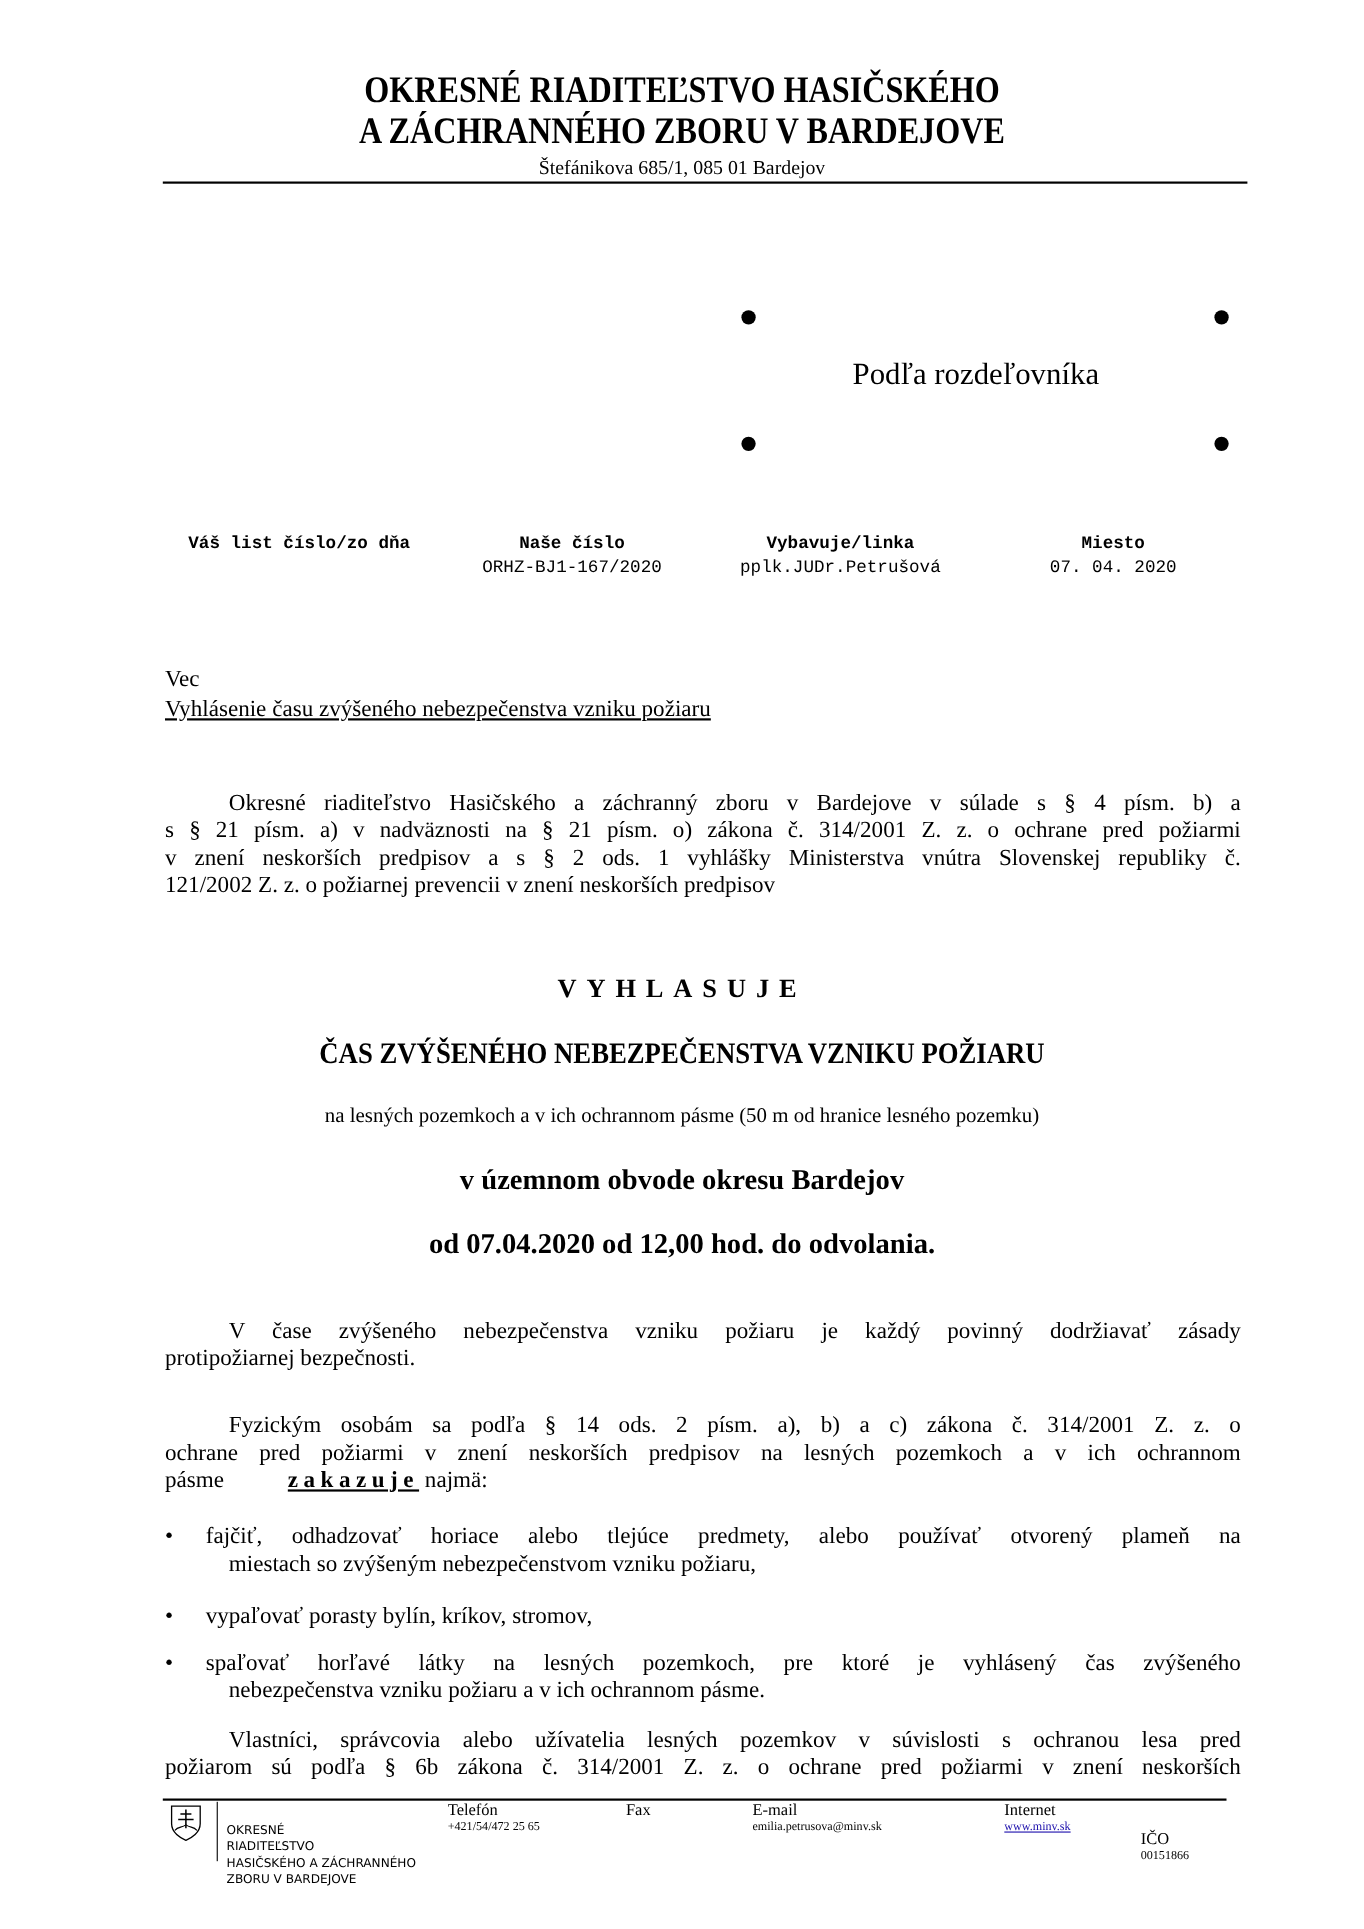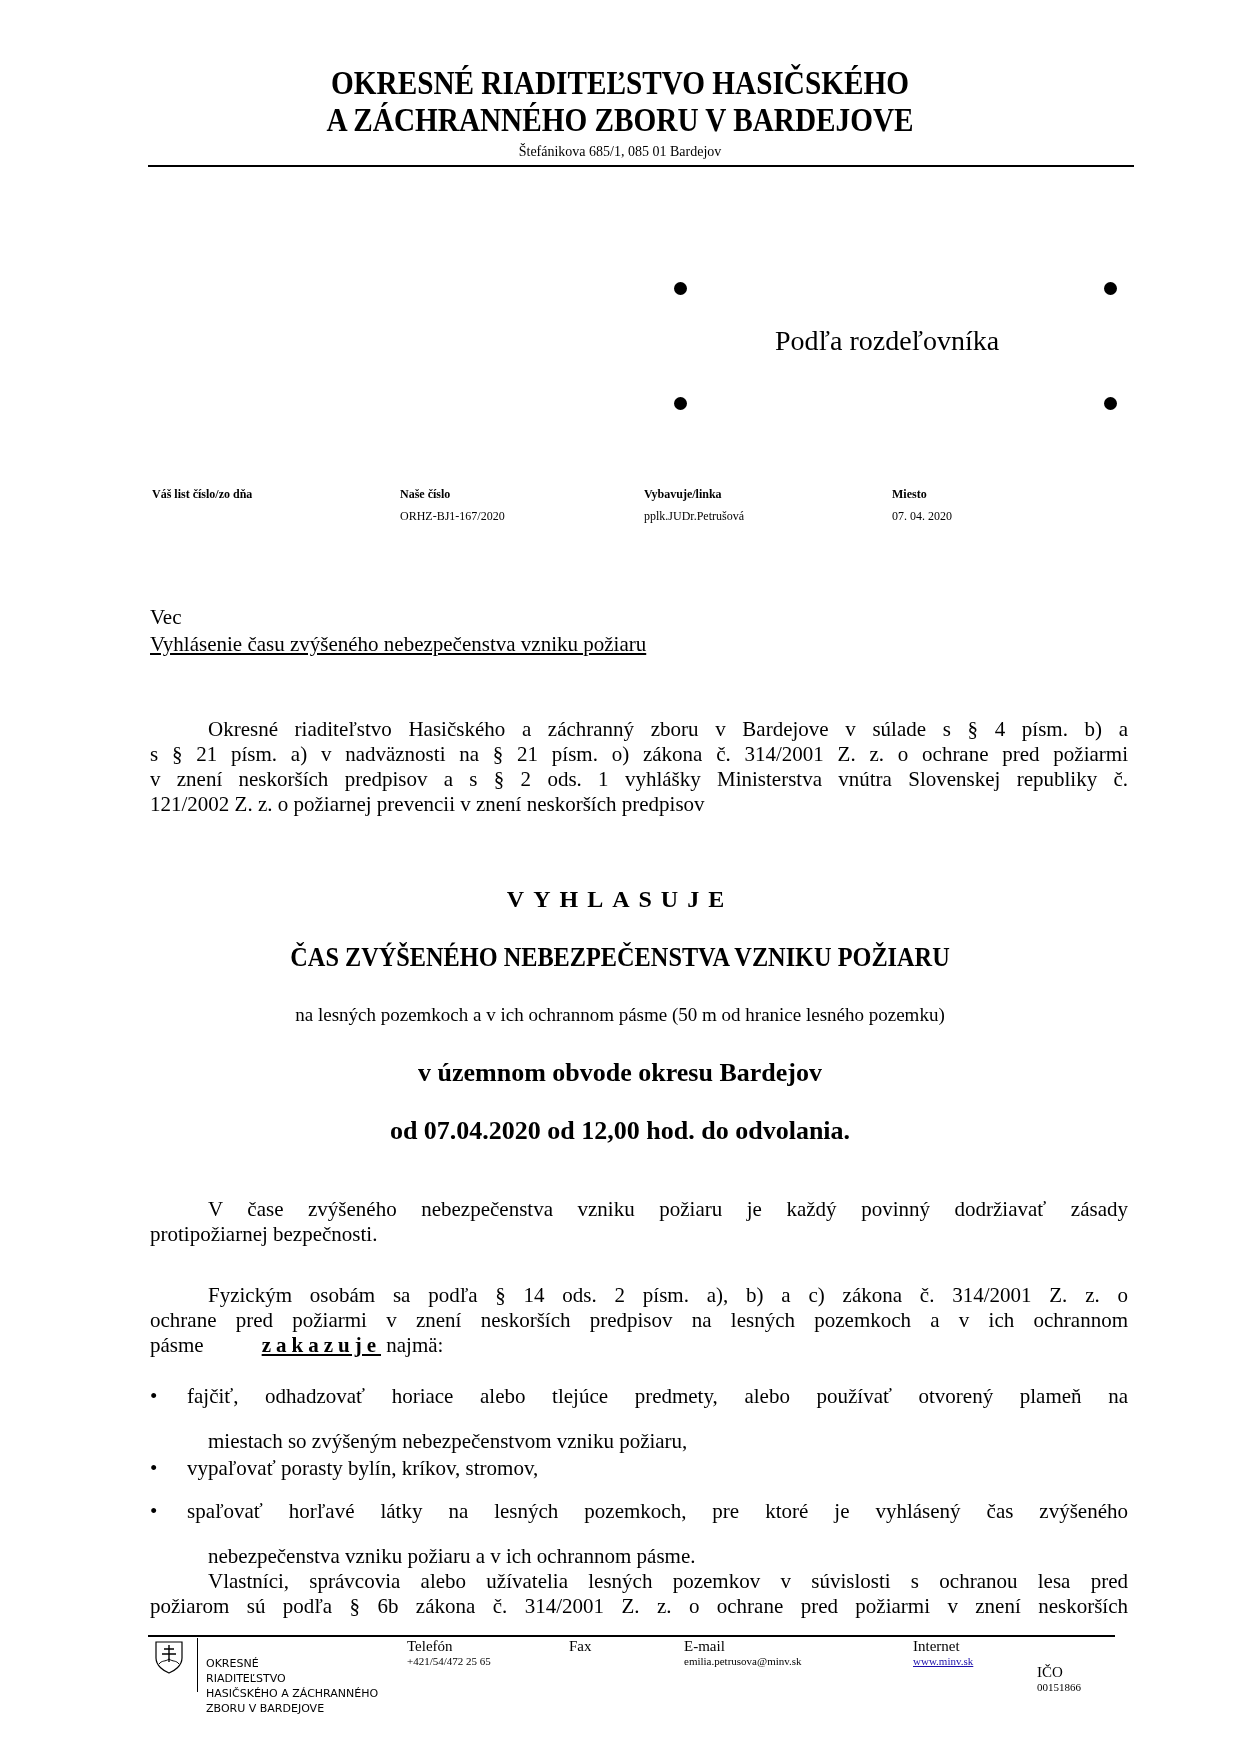--- a/index.html
+++ b/index.html
@@ -1,45 +1,45 @@
 <!DOCTYPE html>
 <html><head>
 <meta charset="utf-8">
 <style>
   html, body { margin:0; padding:0; background:#ffffff; }
   body { width:1240px; height:1754px; position:relative; overflow:hidden;
          font-family:"Liberation Serif", "DejaVu Serif", serif; color:#000; }
   .abs { position:absolute; white-space:nowrap; }
   .title { left:0; width:1240px; text-align:center; font-weight:bold; font-size:34px;
            transform:scaleX(0.86); transform-origin:620px 0; line-height:38px; }
-  .address { left:0; width:1240px; text-align:center; font-size:14px; line-height:20px; }
+  .address { left:0; width:1240px; text-align:center; font-size:18px; line-height:20px; }
   .rule { position:absolute; background:#000; }
   .dot { position:absolute; width:13px; height:13px; border-radius:50%; background:#000; }
   .recipient { font-size:28px; }
-  .ref-col { position:absolute; width:240px; font-size:12px; line-height:22px; }
+  .ref-col { position:absolute; width:240px; text-align:center; font-size:16px; line-height:22px;font-family:Liberation Mono, monospace; }
   .ref-label { font-weight:bold; display:block; }
   .ref-value { display:block; }
   .body-text { font-size:21px; line-height:25px; }
   .para { position:absolute; left:150px; width:978px; font-size:21px; line-height:25px;
           text-align:justify; text-align-last:left; white-space:normal; }
   .para .line { display:block; text-align:justify; text-align-last:justify; }
   .para .line.last { text-align-last:left; }
   .para .line.indent { padding-left:58px; }
   .center { left:0; width:1240px; text-align:center; }
   .h-spaced { font-weight:bold; font-size:24px; letter-spacing:9px; }
   .h-big { font-weight:bold; font-size:27px; transform:scaleX(0.9); transform-origin:620px 0; }
   .h-mid { font-weight:bold; font-size:26px; }
   .sub { font-size:19px; }
   .zak { font-weight:bold; letter-spacing:5px; text-decoration:underline; }
   .bullet-row { position:absolute; left:150px; width:978px; font-size:21px; line-height:25px; }
   .bullet-row .bul { position:absolute; left:0; top:0; }
   .bullet-row .txt { position:absolute; left:37px; width:941px; }
   .bullet-row .txt .line { display:block; text-align:justify; text-align-last:justify; }
   .bullet-row .txt .line.last { text-align-last:left; }
-  .bullet-row .txt .line.cont { padding-left:21px;margin-top:20px; }
+  .bullet-row .txt .line.cont { padding-left:21px; }
   .footer-org { font-family:"DejaVu Sans", sans-serif; font-size:11px; line-height:15px;margin-top:19px; }
   .footer-label { font-size:15px; }
   .footer-value { font-size:11px; }
   .link { color:#1a0dab; text-decoration:underline; }
 </style>
 </head>
 <body>
 
 <div class="abs title" style="top:64px;">OKRESNÉ RIADITEĽSTVO HASIČSKÉHO</div>
 <div class="abs title" style="top:101px;">A ZÁCHRANNÉHO ZBORU V BARDEJOVE</div>

